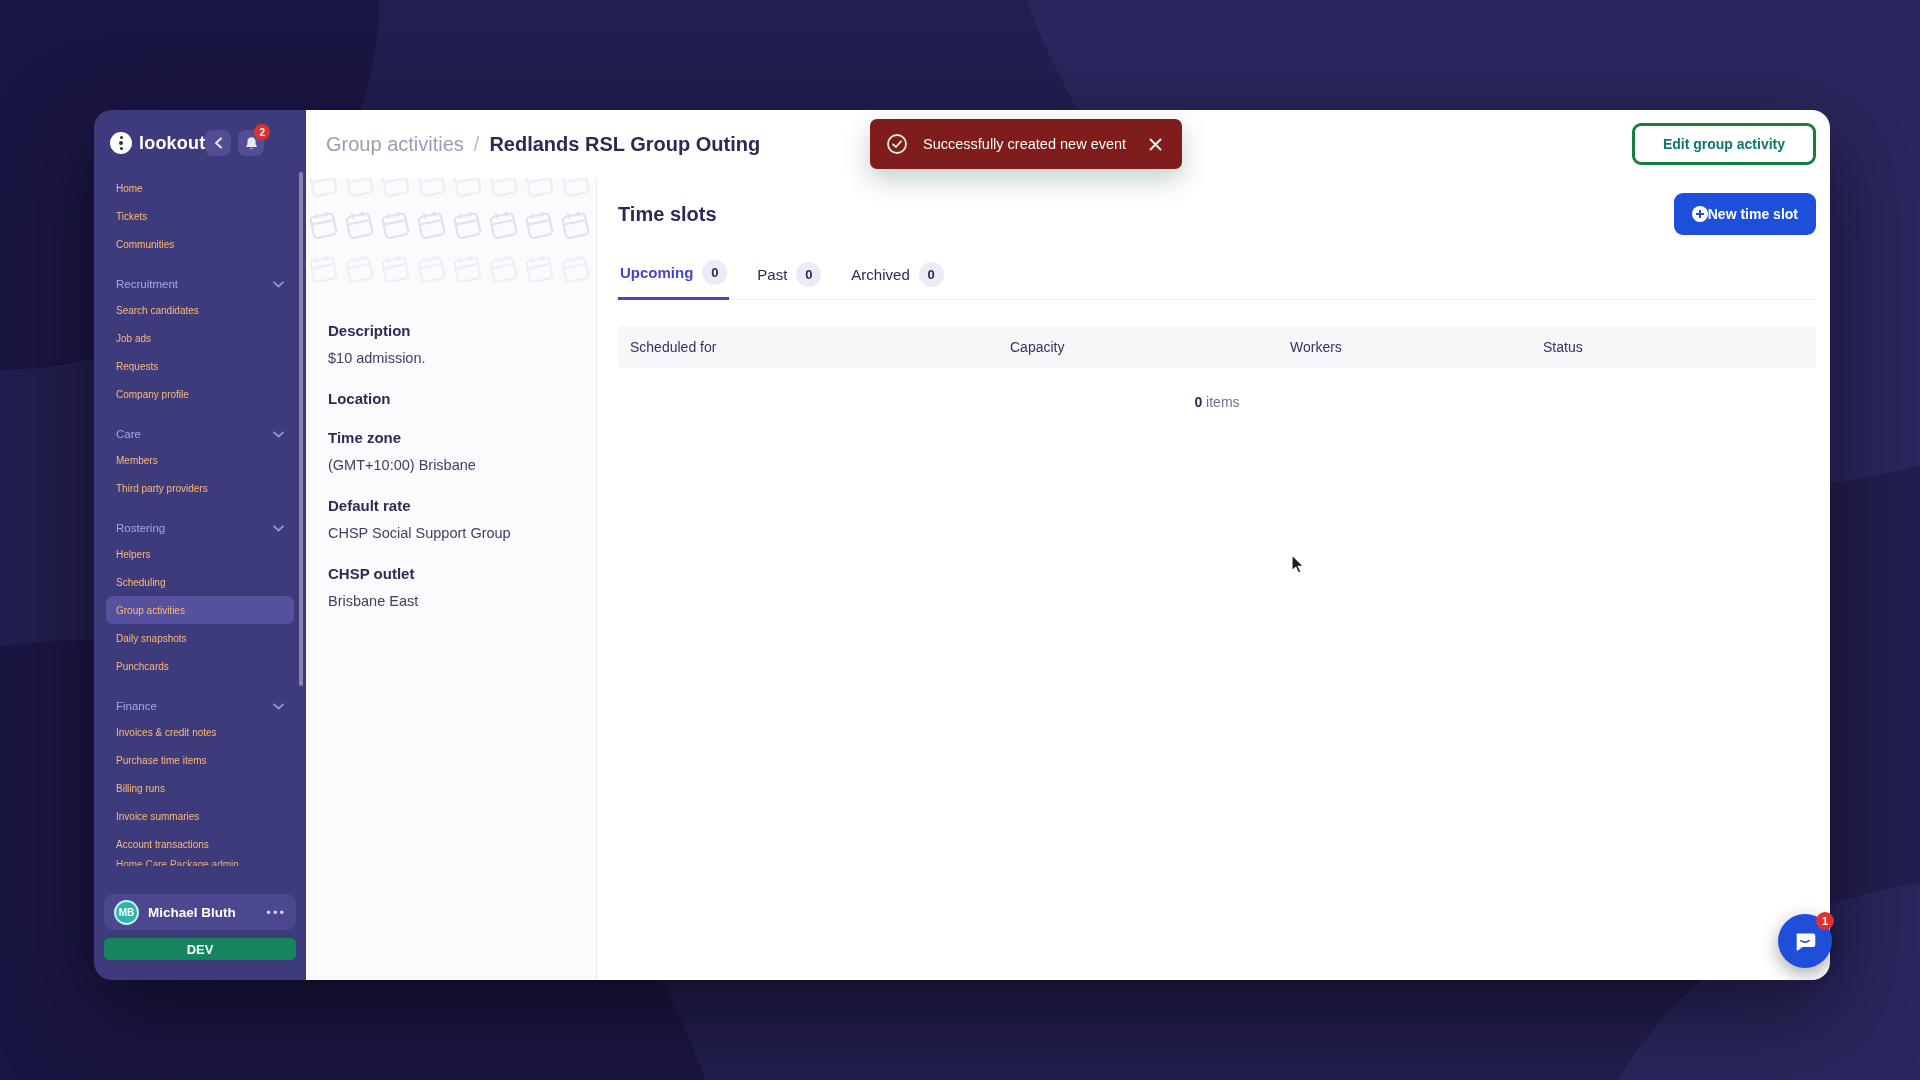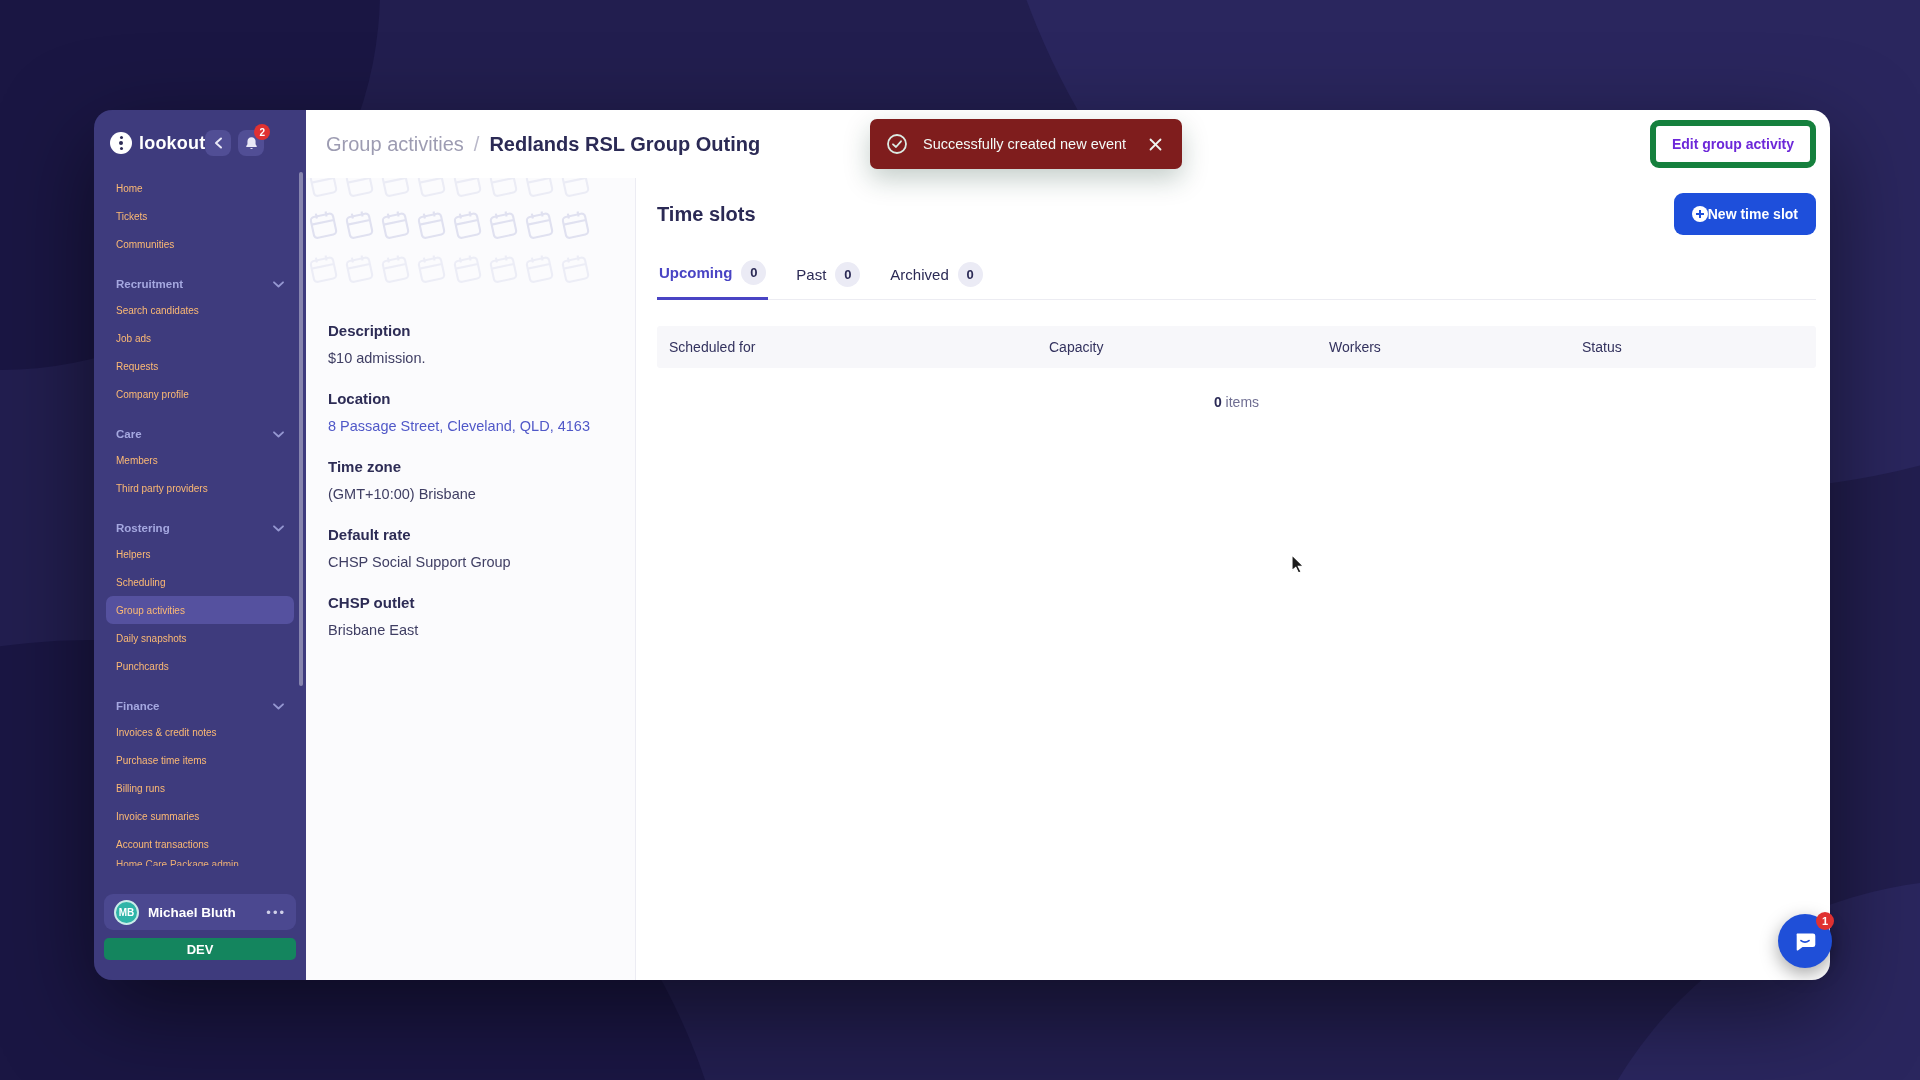--- a/index.html
+++ b/index.html
@@ -36,21 +36,21 @@
     background:#e03131; color:#fff; border-radius:9px; font-size:10px; font-weight:700;
     display:flex; align-items:center; justify-content:center; }
 
   .sb-nav { padding:8px 12px 0 12px; flex:1; overflow:hidden; }
   .nav-item { display:flex; align-items:center; height:28px; padding:0 10px; border-radius:7px;
     font-size:10px; color:#fdba74; cursor:pointer; white-space:nowrap; }
   .nav-item.active { background:#55519f; }
   .nav-item.clipped { height:8px; overflow:hidden; align-items:flex-start; line-height:14px; opacity:.9; }
   .nav-section { margin-top:14px; }
   .section-head { display:flex; align-items:center; justify-content:space-between; height:24px;
-    padding:0 10px; font-size:11.5px; font-weight:700; color:#a5a8e0; cursor:pointer; }
+    padding:0 10px; font-size:11.5px; font-weight:400; color:#a5a8e0; cursor:pointer; }
   .section-head svg { opacity:.85; }
 
   .sb-scrollbar { position:absolute; right:3px; top:62px; width:4px; height:514px;
     border-radius:2px; background:rgba(255,255,255,.38); }
 
   .user-card { margin:0 10px 8px 10px; height:36px; background:#4b4890; border-radius:9px;
     display:flex; align-items:center; gap:9px; padding:0 10px; cursor:pointer; }
   .avatar { width:25px; height:25px; border-radius:50%; background:#2fb5a8;
     border:2px solid rgba(255,255,255,.75); color:#fff; font-size:10px; font-weight:700;
     display:flex; align-items:center; justify-content:center; flex-shrink:0; }
@@ -60,26 +60,26 @@
     color:#fff; font-size:13px; font-weight:600; display:flex; align-items:center; justify-content:center; }
 
   
   .main { flex:1; background:#ffffff; display:flex; flex-direction:column; position:relative; }
   .main-header { height:68px; display:flex; align-items:center; justify-content:space-between;
     padding:0 14px 0 20px; flex-shrink:0; }
   .breadcrumb { display:flex; align-items:center; gap:10px; font-size:20px; }
   .crumb-parent { color:#9d9cb2; cursor:pointer; text-decoration:none; }
   .crumb-sep { color:#b9b8c9; }
   .page-title { color:#2b2a55; font-weight:700; }
-  .btn-outline { background:#fff; border:6px solid #15803d; border-radius:9px; padding:10px 16px;
-    font-size:14px; font-weight:600; color:#6d28d9; cursor:pointer; font-family:inherit; }
+  .btn-outline { background:#fff; border:3px solid #15803d; border-radius:9px; padding:10px 28px;
+    font-size:14px; font-weight:600; color:#0f766e; cursor:pointer; font-family:inherit; }
 
   .main-body { flex:1; display:flex; min-height:0; }
 
-  .details-panel { width:330px; background:#fbfbfd; border-right:1px solid #ececf3; flex-shrink:0; }
+  .details-panel { width:291px; background:#fbfbfd; border-right:1px solid #ececf3; flex-shrink:0; }
   .pattern { height:122px; overflow:hidden; padding-top:4px; }
   .pat-row { display:flex; height:40px; }
   .pat-row span { display:inline-block; transform:rotate(-12deg); margin:0 1px; }
   .pat-row.r0 { margin-top:-16px; opacity:.55; }
   .pat-row.r1 { opacity:.95; margin-top:2px; }
   .pat-row.r2 { opacity:.5; margin-top:4px; }
   .details { padding:0 22px; }
   .d-label { margin-top:22px; font-size:15px; font-weight:700; color:#2d2c55; }
   .d-value { margin-top:9px; font-size:14.5px; color:#3f3e63; line-height:20px; }
   .d-value.link { color:#5058c8; cursor:pointer; }
@@ -440,21 +440,20 @@
                 </svg></span>
             </div>
           </div>
         <div class="details">
           <div>
             <div class="d-label">Description</div>
             <div class="d-value">$10 admission.</div>
           </div>
           <div>
             <div class="d-label">Location</div>
-            <div class="d-value link">8 Passage Street, Cleveland, QLD, 4163</div>
           </div>
           <div>
             <div class="d-label">Time zone</div>
             <div class="d-value">(GMT+10:00) Brisbane</div>
           </div>
           <div>
             <div class="d-label">Default rate</div>
             <div class="d-value">CHSP Social Support Group</div>
           </div>
           <div>

